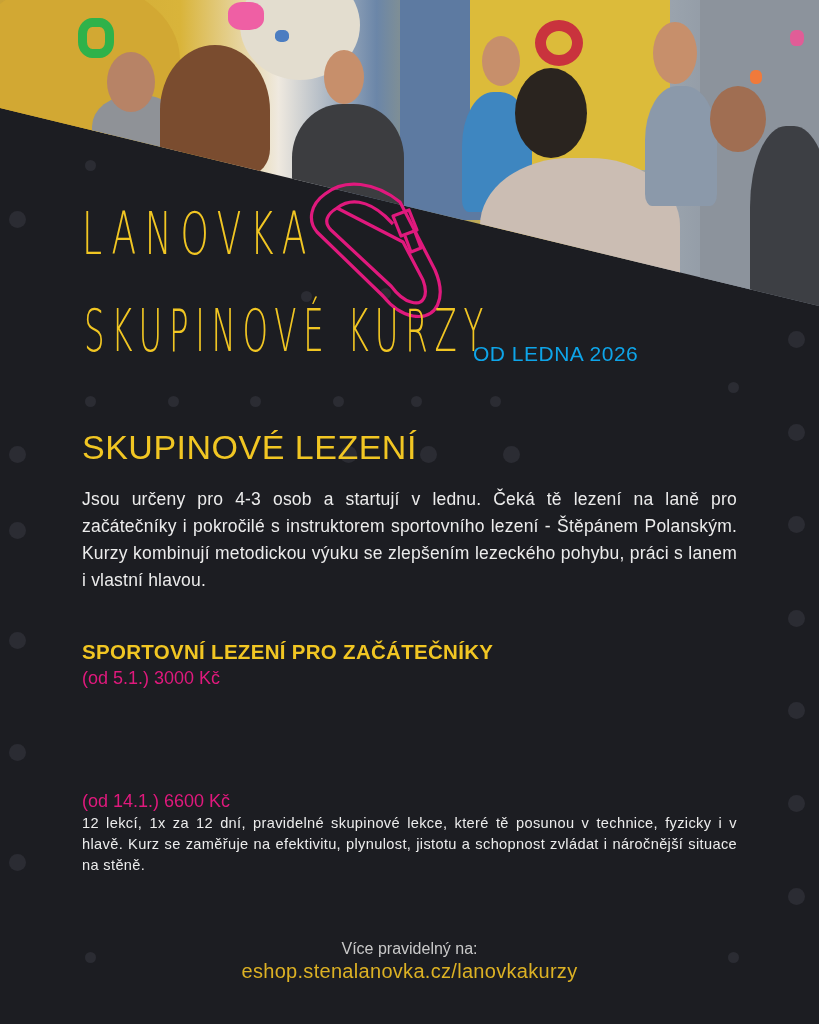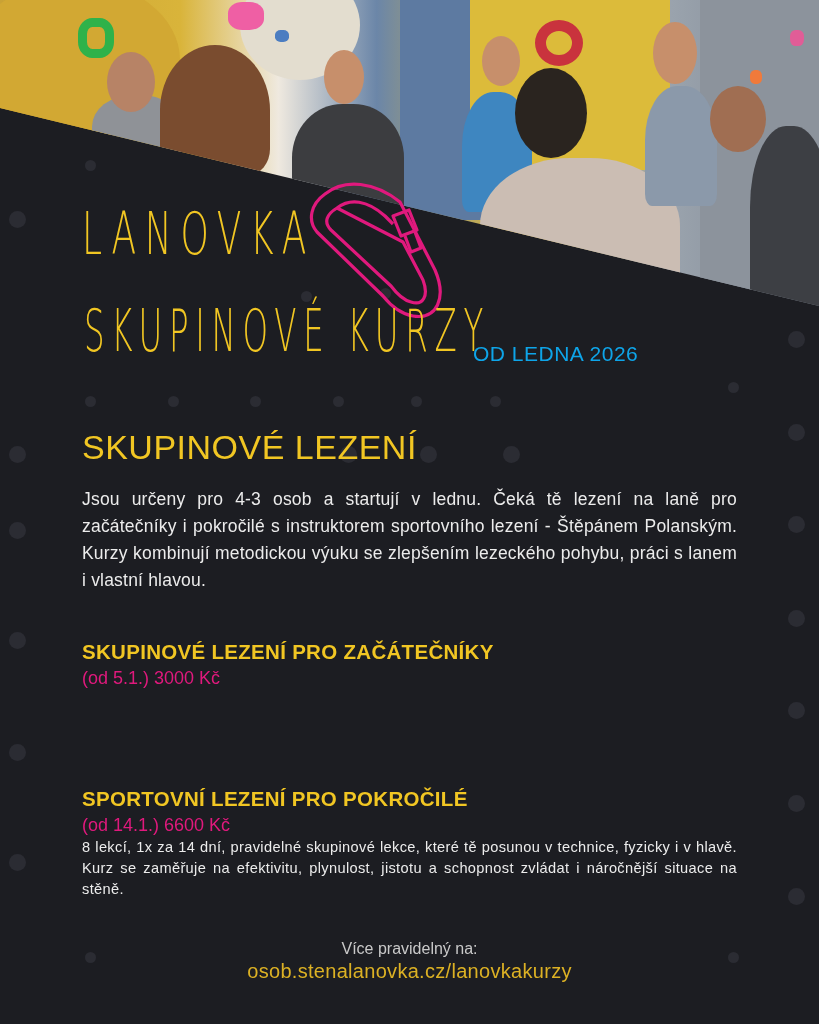--- a/index.html
+++ b/index.html
@@ -152,24 +152,23 @@
     <path d="M100 56 L106 72 L116 68 L110 52"></path>
   </g>
 </svg>
 <div class="logo-sub">SKUPINOVÉ KURZY</div>
 <div class="since">OD LEDNA 2026</div>
 
 <h1 class="content h1">SKUPINOVÉ LEZENÍ</h1>
 <p class="content intro">Jsou určeny pro 4-3 osob a startují v lednu. Čeká tě lezení na laně pro začátečníky i pokročilé s instruktorem sportovního lezení - Štěpánem Polanským. Kurzy kombinují metodickou výuku se zlepšením lezeckého pohybu, práci s lanem i vlastní hlavou.</p>
 
 <section class="content c1">
-  <h2 class="course-title">SKUPINOVÉ LEZENÍ PRO ZAČÁTEČNÍKY</h2>
+  <h2 class="course-title">SPORTOVNÍ LEZENÍ PRO ZAČÁTEČNÍKY</h2>
   <div class="course-price">(od 5.1.) 3000 Kč</div>
 </section>
 
 <section class="content c2">
-  <h2 class="course-title">SPORTOVNÍ LEZENÍ PRO POKROČILÉ</h2>
   <div class="course-price">(od 14.1.) 6600 Kč</div>
-  <p class="course-desc">8 lekcí, 1x za 14 dní, pravidelné skupinové lekce, které tě posunou v technice, fyzicky i v hlavě. Kurz se zaměřuje na efektivitu, plynulost, jistotu a schopnost zvládat i náročnější situace na stěně.</p>
+  <p class="course-desc">12 lekcí, 1x za 12 dní, pravidelné skupinové lekce, které tě posunou v technice, fyzicky i v hlavě. Kurz se zaměřuje na efektivitu, plynulost, jistotu a schopnost zvládat i náročnější situace na stěně.</p>
 </section>
 
 <div class="footer-label">Více pravidelný na:</div>
-<a class="footer-link">osob.stenalanovka.cz/lanovkakurzy</a>
+<a class="footer-link">eshop.stenalanovka.cz/lanovkakurzy</a>
 
 </body></html>

